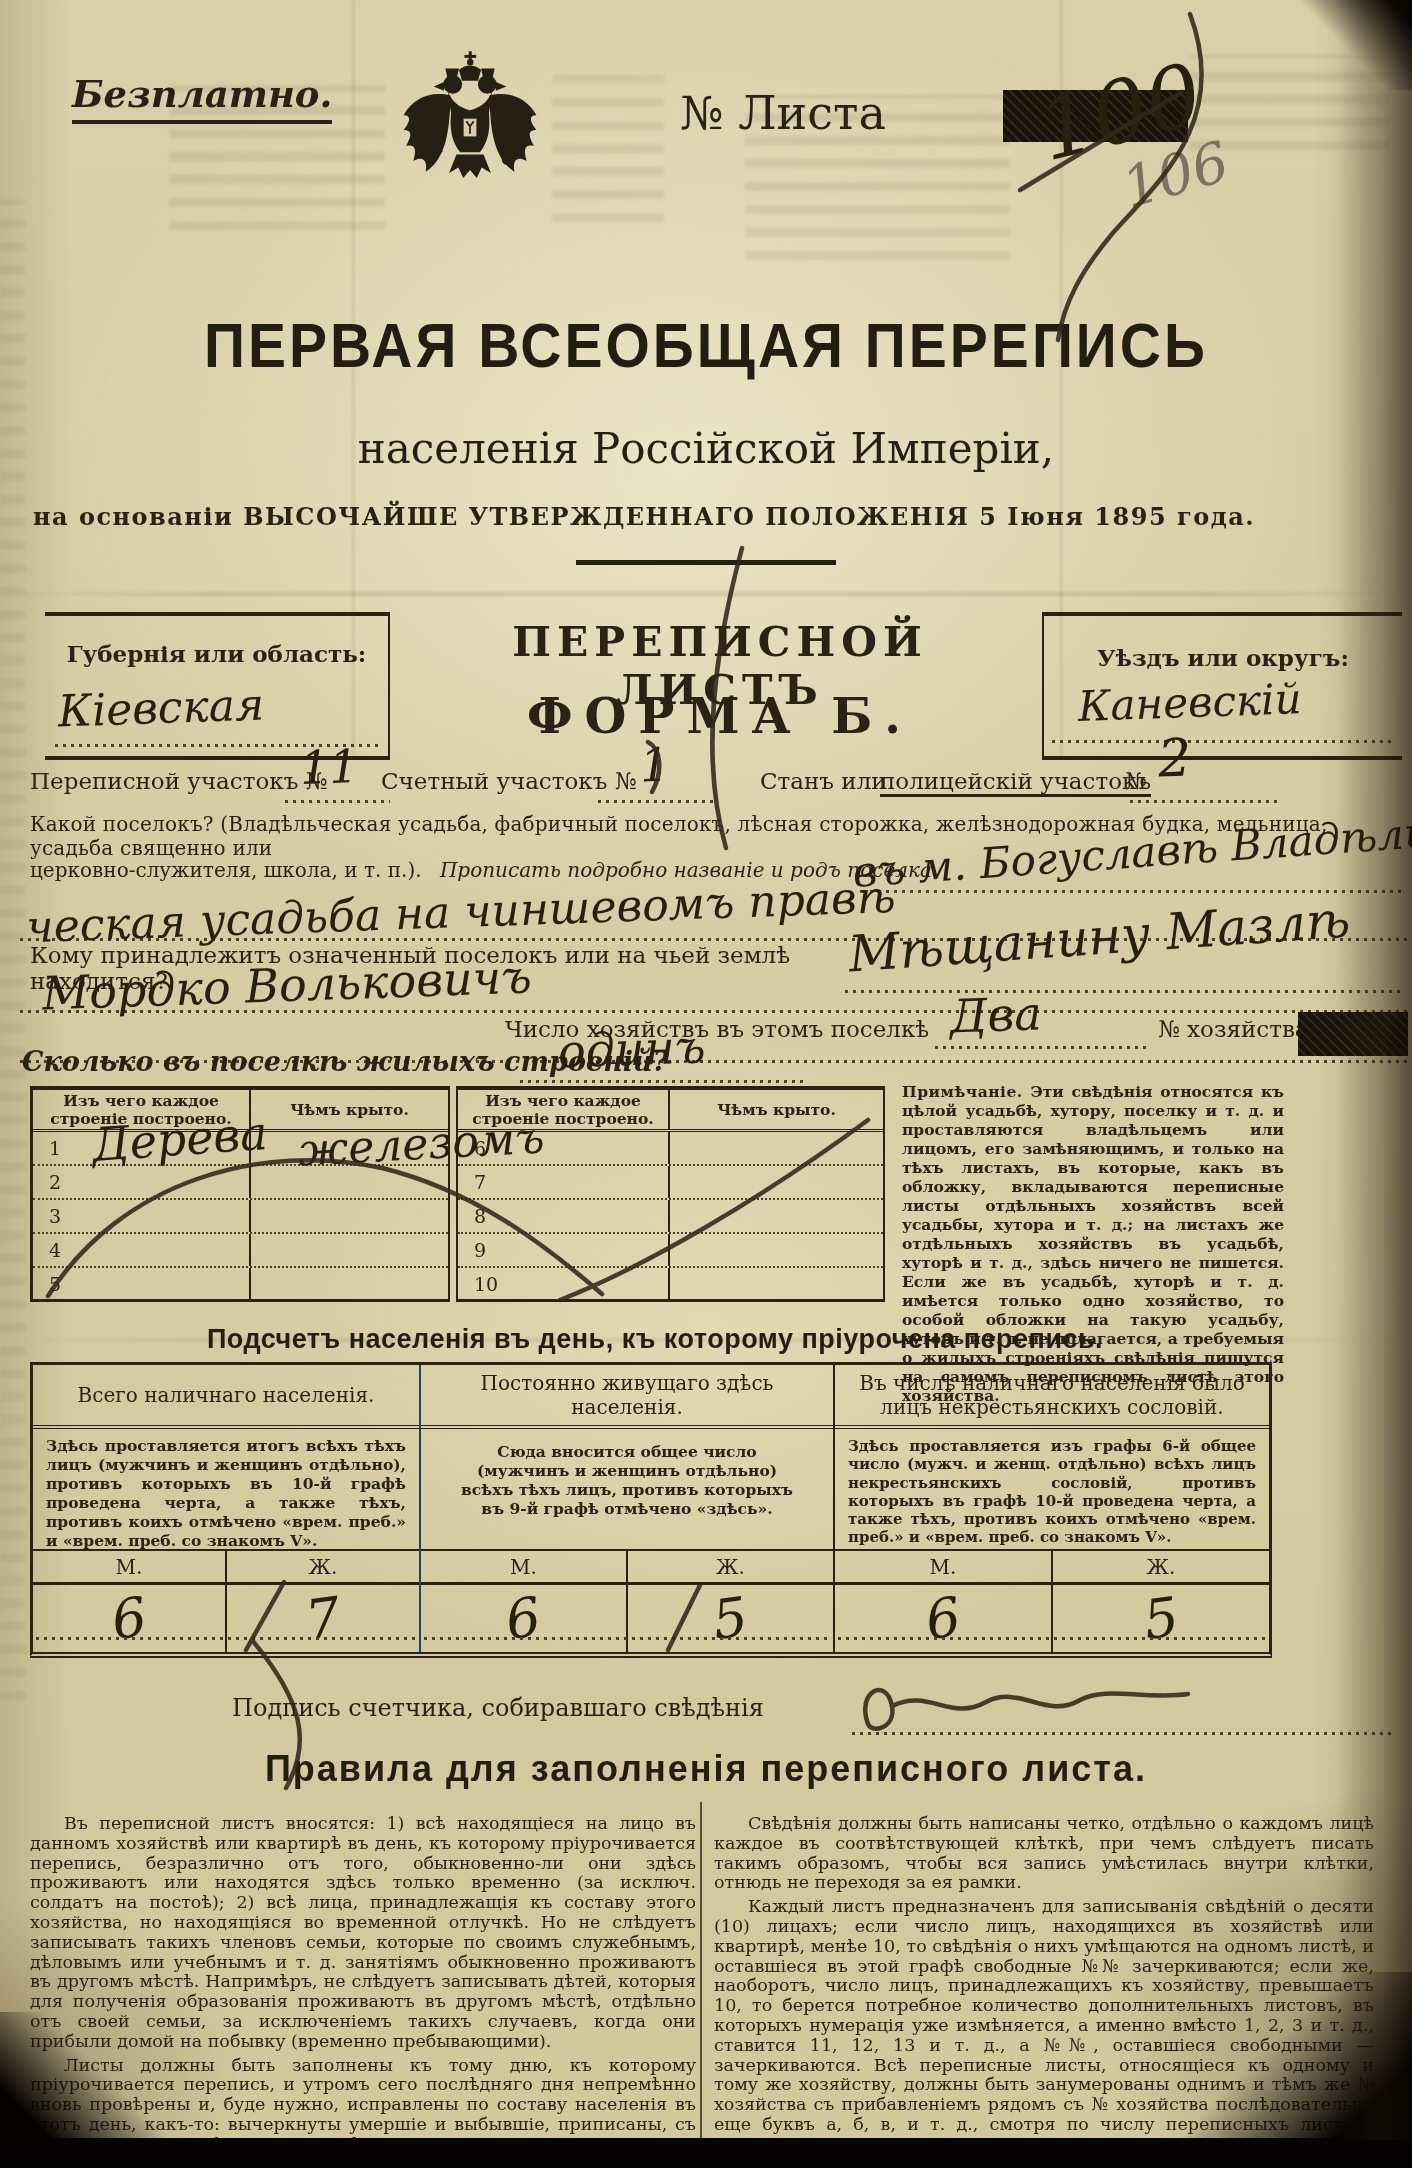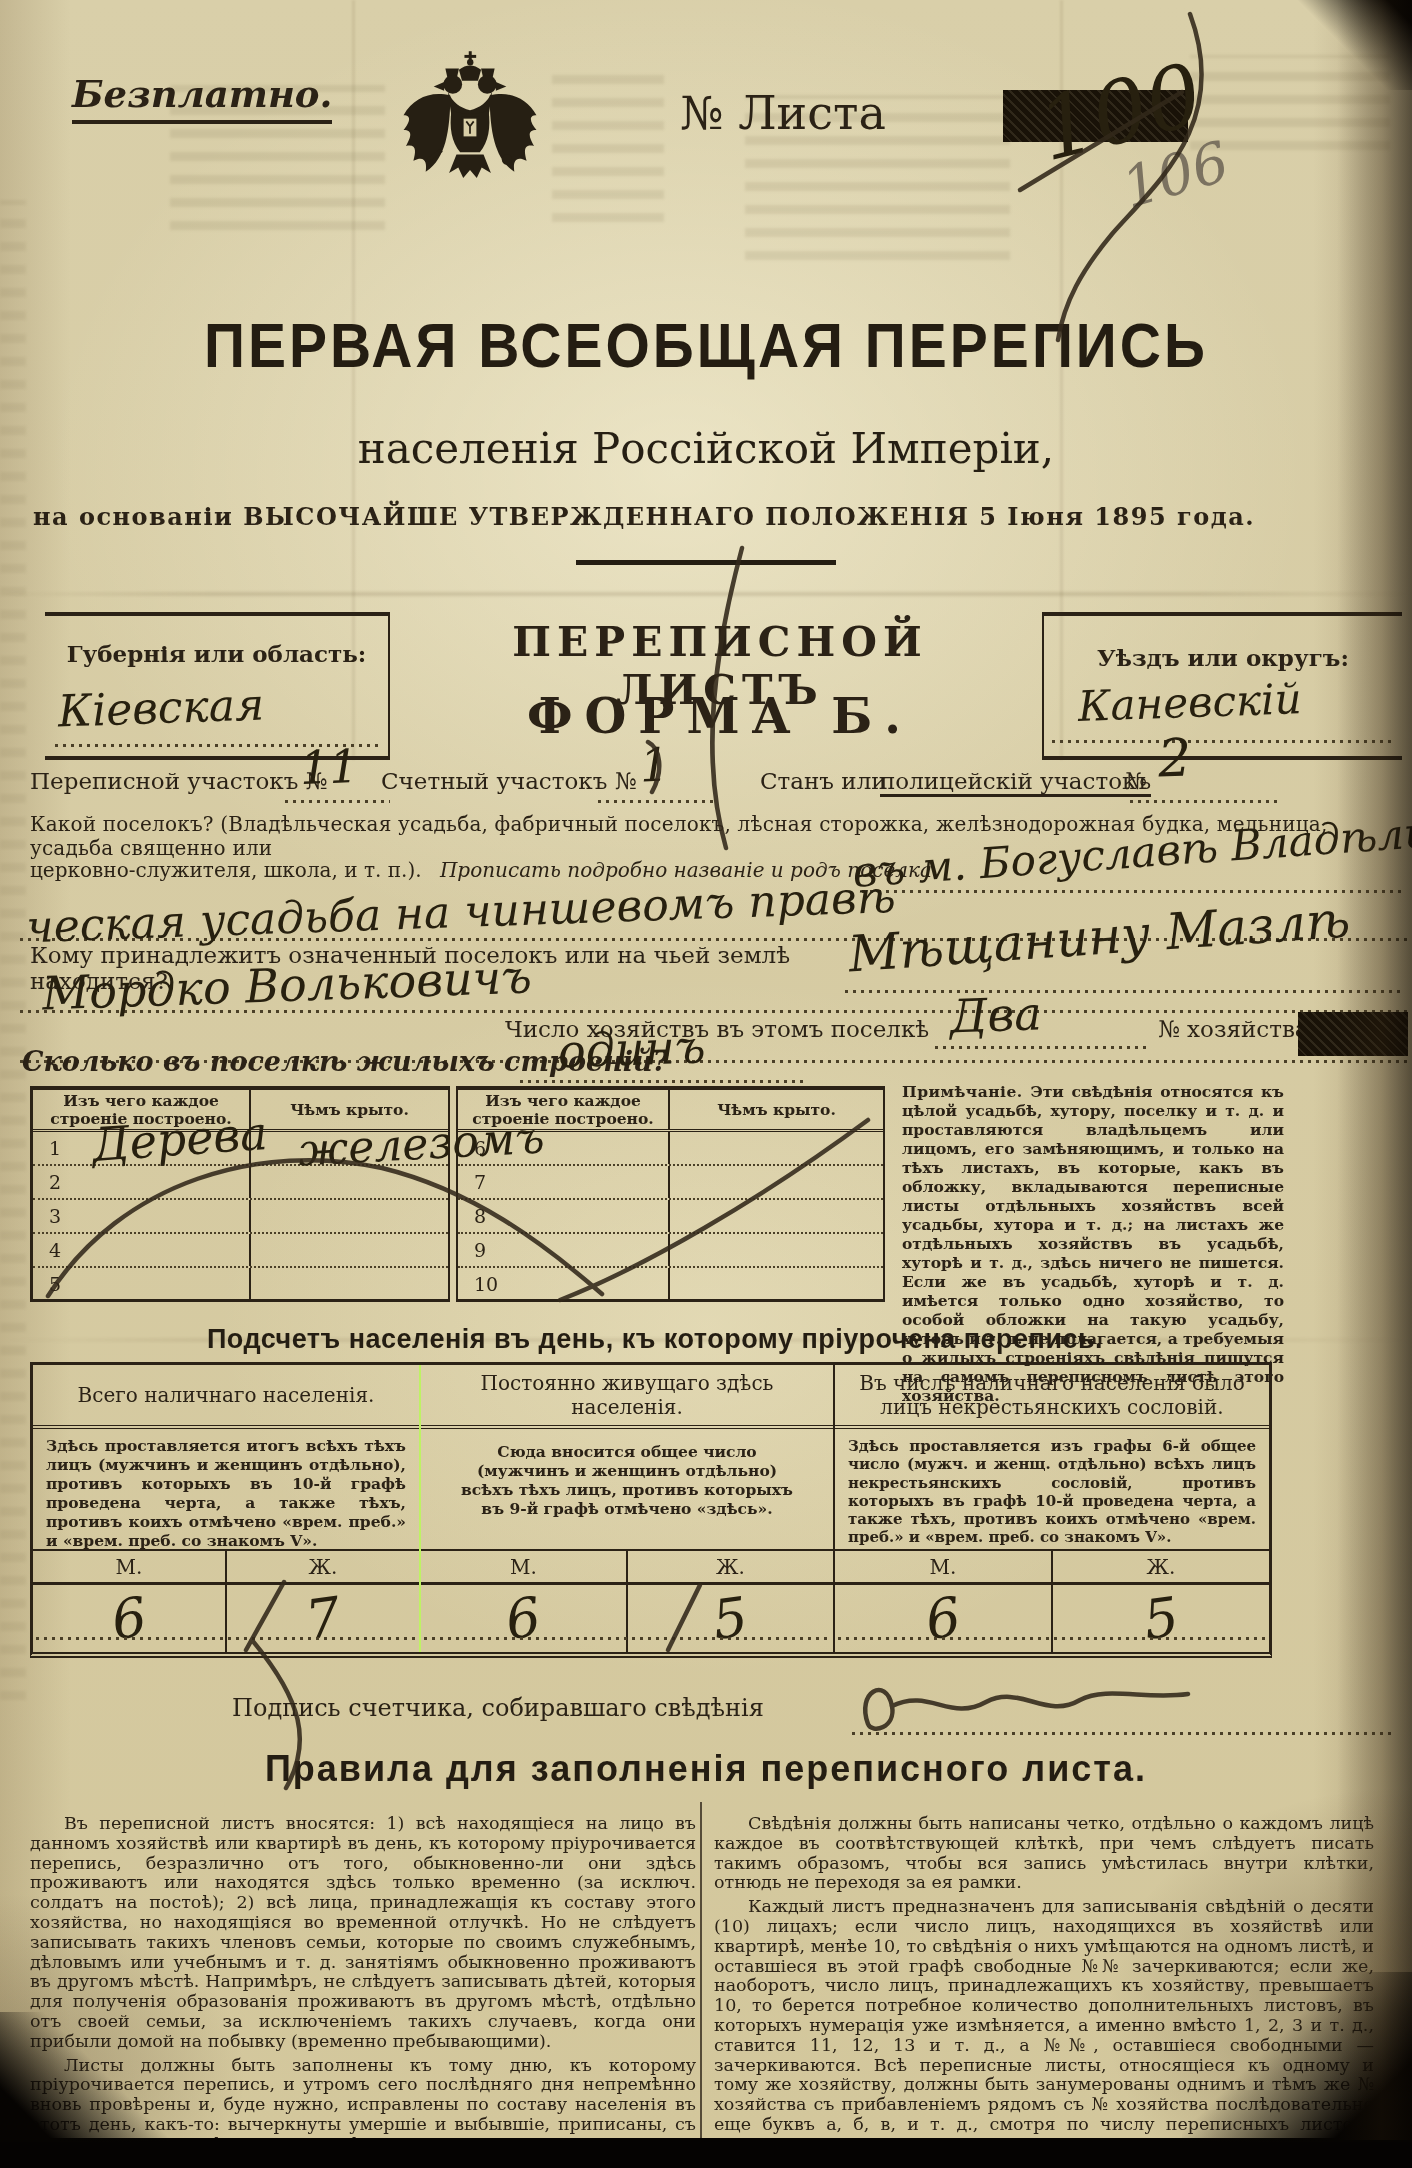--- a/index.html
+++ b/index.html
@@ -224,21 +224,21 @@
   <div class="hw" style="left:298px;top:1118px;font-size:44px;transform:rotate(-3deg);">железомъ</div>
 
   <div class="ptext" style="left:902px;top:1082px;width:382px;font-size:15.5px;font-weight:bold;line-height:19px;text-align:justify;">
     <span style="letter-spacing:.5px;">Примѣчаніе.</span>
     <span>Эти свѣдѣнія относятся къ цѣлой усадьбѣ, хутору, поселку и т. д. и проставляются владѣльцемъ или лицомъ, его замѣняющимъ, и только на тѣхъ листахъ, въ которые, какъ въ обложку, вкладываются переписные листы отдѣльныхъ хозяйствъ всей усадьбы, хутора и т. д.; на листахъ же отдѣльныхъ хозяйствъ въ усадьбѣ, хуторѣ и т. д., здѣсь ничего не пишется. Если же въ усадьбѣ, хуторѣ и т. д. имѣется только одно хозяйство, то особой обложки на такую усадьбу, хуторъ и т. д. не полагается, а требуемыя о жилыхъ строеніяхъ свѣдѣнія пишутся на самомъ переписномъ листѣ этого хозяйства.</span>
   </div>
 
   <div class="ptext sans" style="left:0;top:1324px;width:1310px;text-align:center;font-size:27px;font-weight:bold;letter-spacing:.5px;color:#241d12;">Подсчетъ населенія въ день, къ которому пріурочена перепись.</div>
 
   <div id="ctable">
-    <div class="ccol" style="width:388px;border-right:2px solid #bef264;">
+    <div class="ccol" style="width:388px;border-right:2px solid #0c4a6e;">
       <div class="cc-header">Всего наличнаго населенія.</div>
       <div class="cc-desc">Здѣсь проставляется итогъ всѣхъ тѣхъ лицъ (мужчинъ и женщинъ отдѣльно), противъ которыхъ въ 10-й графѣ проведена черта, а также тѣхъ, противъ коихъ отмѣчено «врем. преб.» и «врем. преб. со знакомъ V».</div>
       <div class="cc-mf">
         <div class="mdiv">М.</div>
         <div>Ж.</div>
       </div>
       <div class="cc-vals">
         <div class="vc mdiv">
             <span class="cval">6</span>
           </div>

